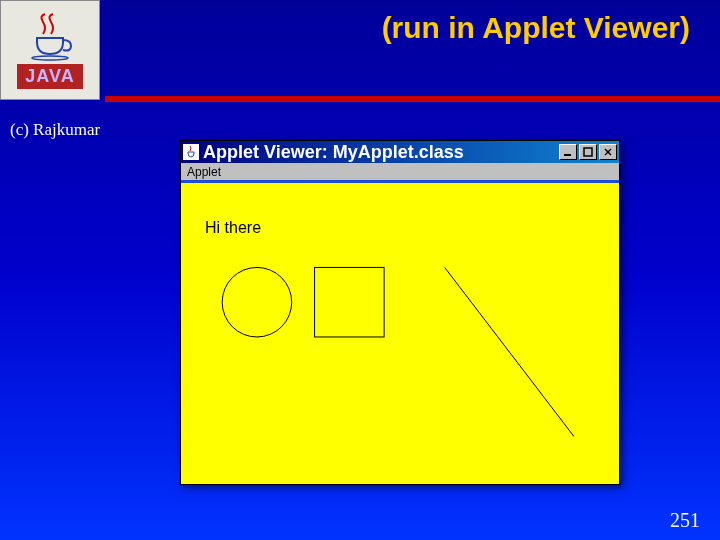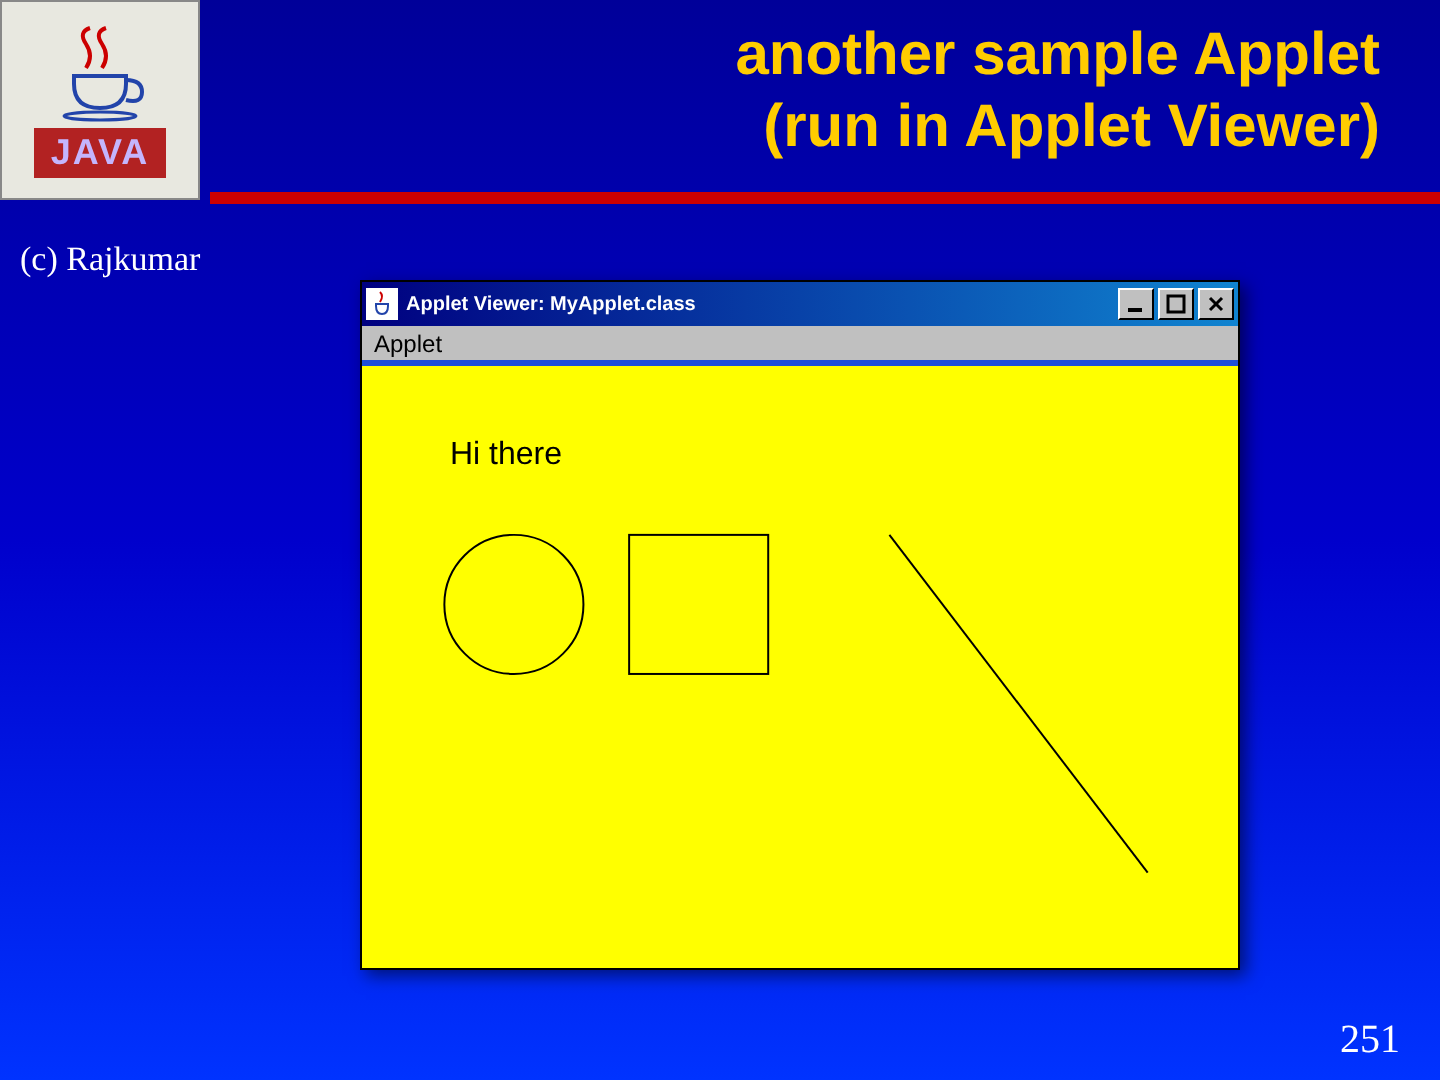--- a/index.html
+++ b/index.html
@@ -100,21 +100,21 @@
     width: 16px;
     height: 16px;
     margin-right: 4px;
     background: #fff;
     display: flex;
     align-items: center;
     justify-content: center;
   }
   .titlebar-text {
     color: #fff;
-    font-size: 10px;
+    font-size: 18px;
     font-weight: bold;
     flex: 1;
     font-family: "MS Sans Serif", Tahoma, Arial, sans-serif;
   }
   .win-buttons {
     display: flex;
     gap: 2px;
   }
   .win-btn {
     width: 18px;
@@ -141,21 +141,21 @@
   }
   .applet-canvas {
     width: 100%;
     height: calc(100% - 42px);
     background: #FFFF00;
     position: relative;
   }
   .hi-text {
     position: absolute;
     top: 36px;
-    left: 44px;
+    left: 24px;
     font-size: 16px;
     font-family: Arial, sans-serif;
     color: #000;
   }
   .applet-svg {
     position: absolute;
     top: 0; left: 0;
     width: 100%;
     height: 100%;
   }
@@ -168,21 +168,20 @@
     <path d="M12 30 Q12 42 25 42 Q38 42 38 30 L38 26 L12 26 Z" fill="none" stroke="#2244AA" stroke-width="2"></path>
     <path d="M38 28 Q46 28 46 34 Q46 40 38 38" fill="none" stroke="#2244AA" stroke-width="2"></path>
     <path d="M18 22 Q22 16 18 10 Q14 4 20 2" fill="none" stroke="#CC0000" stroke-width="2"></path>
     <path d="M26 22 Q30 16 26 10 Q22 4 28 2" fill="none" stroke="#CC0000" stroke-width="2"></path>
     <ellipse cx="25" cy="46" rx="18" ry="2" fill="none" stroke="#2244AA" stroke-width="1.5"></ellipse>
   </svg>
   <div class="java-text">JAVA</div>
 </div>
 
 <div class="title-area">
-  <div class="title-line">another sample Applet</div>
   <div class="title-line">(run in Applet  Viewer)</div>
 </div>
 
 <div class="red-rule"></div>
 
 <div class="copyright">(c)  Rajkumar</div>
 
 <div class="window">
   <div class="titlebar">
     <div class="titlebar-icon">

